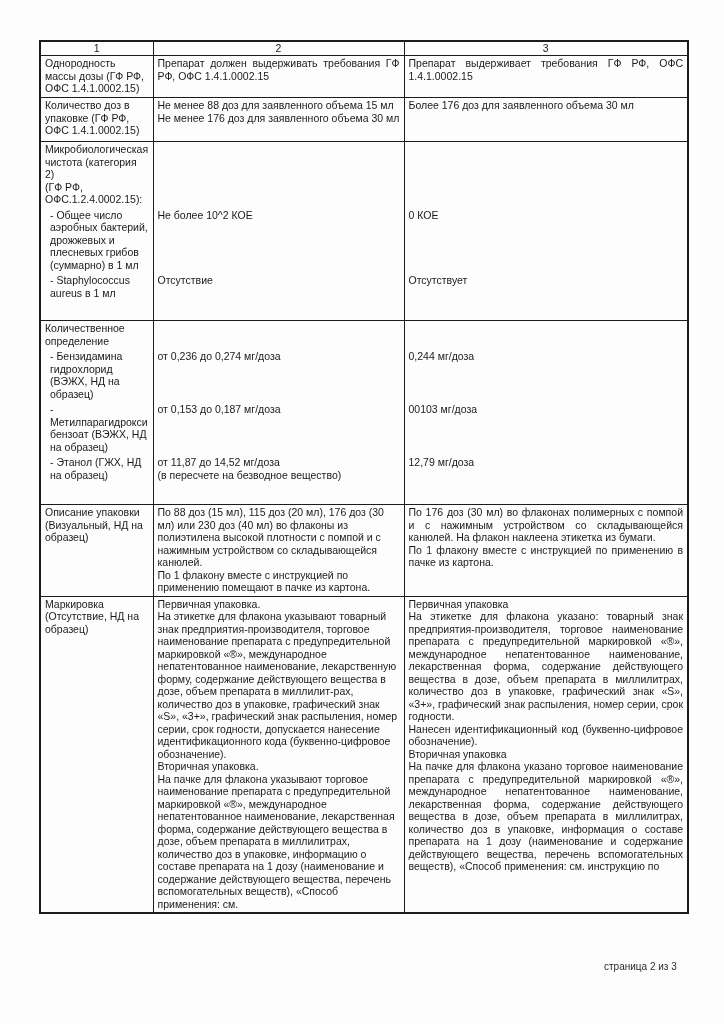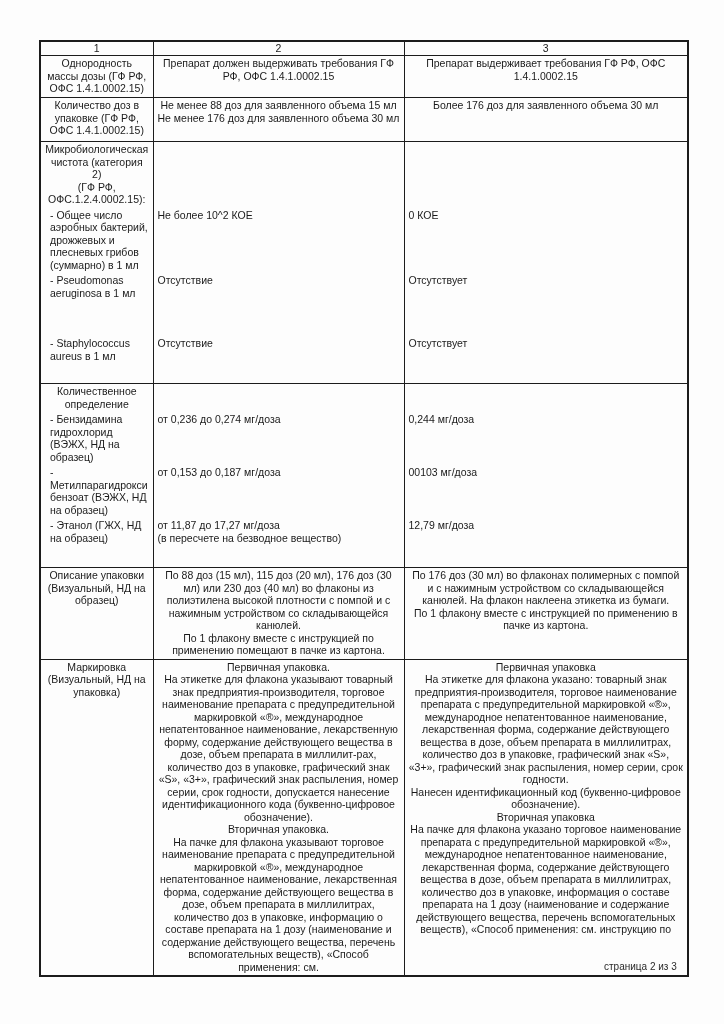--- a/index.html
+++ b/index.html
@@ -21,21 +21,21 @@
   col.c2{width:251px;}
   col.c3{width:284px;}
   td{
     vertical-align:top;
     border-left:1px solid #1c1c1c;border-right:1px solid #1c1c1c;
     padding:1px 4px 2px 4px;
     white-space:pre-line;
     overflow-wrap:break-word;
     word-wrap:break-word;
   }
-  tr.row-start td{border-top:1px solid #1c1c1c;text-align:center;}
+  tr.row-start td{border-top:1px solid #1c1c1c;}
   tr.hdr td{height:13px;text-align:center;padding:0 4px;line-height:13px;}
   td.just{text-align:justify;}
   td.subname{padding-left:9px;}
   tr.r-uni td{height:38px;}
   tr.r-dose td{height:40px;margin-top:44px;}
   tr.r-micro-t td{height:46px;}
   tr.r-micro-0 td{height:56px;}
   tr.r-micro-1 td{height:60px;}
   tr.r-micro-2 td{height:44px;}
   tr.r-quant-t td{height:24px;}
@@ -87,25 +87,20 @@
 (ГФ РФ,
 ОФС.1.2.4.0002.15):</td>
       <td></td>
       <td></td>
     </tr>
     <tr class="r-micro-0">
       <td class="subname">- Общее число аэробных бактерий, дрожжевых и плесневых грибов (суммарно) в 1 мл</td>
       <td>Не более 10^2 КОЕ</td>
       <td>0 КОЕ</td>
     </tr>
-    <tr class="r-micro-1">
-      <td class="subname">- Pseudomonas aeruginosa в 1 мл</td>
-      <td>Отсутствие</td>
-      <td>Отсутствует</td>
-    </tr>
     <tr class="r-micro-2">
       <td class="subname">- Staphylococcus aureus в 1 мл</td>
       <td>Отсутствие</td>
       <td>Отсутствует</td>
     </tr>
 
     <tr class="row-start r-quant-t">
       <td>Количественное определение</td>
       <td></td>
       <td></td>
@@ -116,35 +111,35 @@
       <td>0,244 мг/доза</td>
     </tr>
     <tr class="r-quant-1">
       <td class="subname">-
 Метилпарагидроксибензоат (ВЭЖХ, НД на образец)</td>
       <td>от 0,153 до 0,187 мг/доза</td>
       <td>00103 мг/доза</td>
     </tr>
     <tr class="r-quant-2">
       <td class="subname">- Этанол (ГЖХ, НД на образец)</td>
-      <td>от 11,87 до 17,27 мг/доза
+      <td>от 11,87 до 14,52 мг/доза
 (в пересчете на безводное вещество)</td>
       <td>12,79 мг/доза</td>
     </tr>
 
     <tr class="row-start r-pack">
       <td>Описание упаковки (Визуальный, НД на образец)</td>
       <td>По 88 доз (15 мл), 115 доз (20 мл), 176 доз (30 мл) или 230 доз (40 мл) во флаконы из полиэтилена высокой плотности с помпой и с нажимным устройством со складывающейся канюлей.
 По 1 флакону вместе с инструкцией по применению помещают в пачке из картона.</td>
       <td class="just">По 176 доз (30 мл) во флаконах полимерных с помпой и с нажимным устройством со складывающейся канюлей. На флакон наклеена этикетка из бумаги.
 По 1 флакону вместе с инструкцией по применению в пачке из картона.</td>
     </tr>
 
     <tr class="row-start r-mark">
-      <td>Маркировка (Визуальный, НД на упаковка)</td>
+      <td>Маркировка (Отсутствие, НД на образец)</td>
       <td>Первичная упаковка.
 На этикетке для флакона указывают товарный знак предприятия-производителя, торговое наименование препарата с предупредительной маркировкой «®», международное непатентованное наименование, лекарственную форму, содержание действующего вещества в дозе, объем препарата в миллилит-рах, количество доз в упаковке, графический знак «S», «3+», графический знак распыления, номер серии, срок годности, допускается нанесение идентификационного кода (буквенно-цифровое обозначение).
 Вторичная упаковка.
 На пачке для флакона указывают торговое наименование препарата с предупредительной маркировкой «®», международное непатентованное наименование, лекарственная форма, содержание действующего вещества в дозе, объем препарата в миллилитрах, количество доз в упаковке, информацию о составе препарата на 1 дозу (наименование и содержание действующего вещества, перечень вспомогательных веществ), «Способ применения: см.</td>
       <td class="just">Первичная упаковка
 На этикетке для флакона указано: товарный знак предприятия-производителя, торговое наименование препарата с предупредительной маркировкой «®», международное непатентованное наименование, лекарственная форма, содержание действующего вещества в дозе, объем препарата в миллилитрах, количество доз в упаковке, графический знак «S», «3+», графический знак распыления, номер серии, срок годности.
 Нанесен идентификационный код (буквенно-цифровое обозначение).
 Вторичная упаковка
 На пачке для флакона указано торговое наименование препарата с предупредительной маркировкой «®», международное непатентованное наименование, лекарственная форма, содержание действующего вещества в дозе, объем препарата в миллилитрах, количество доз в упаковке, информация о составе препарата на 1 дозу (наименование и содержание действующего вещества, перечень вспомогательных веществ), «Способ применения: см. инструкцию по</td>
     </tr>

